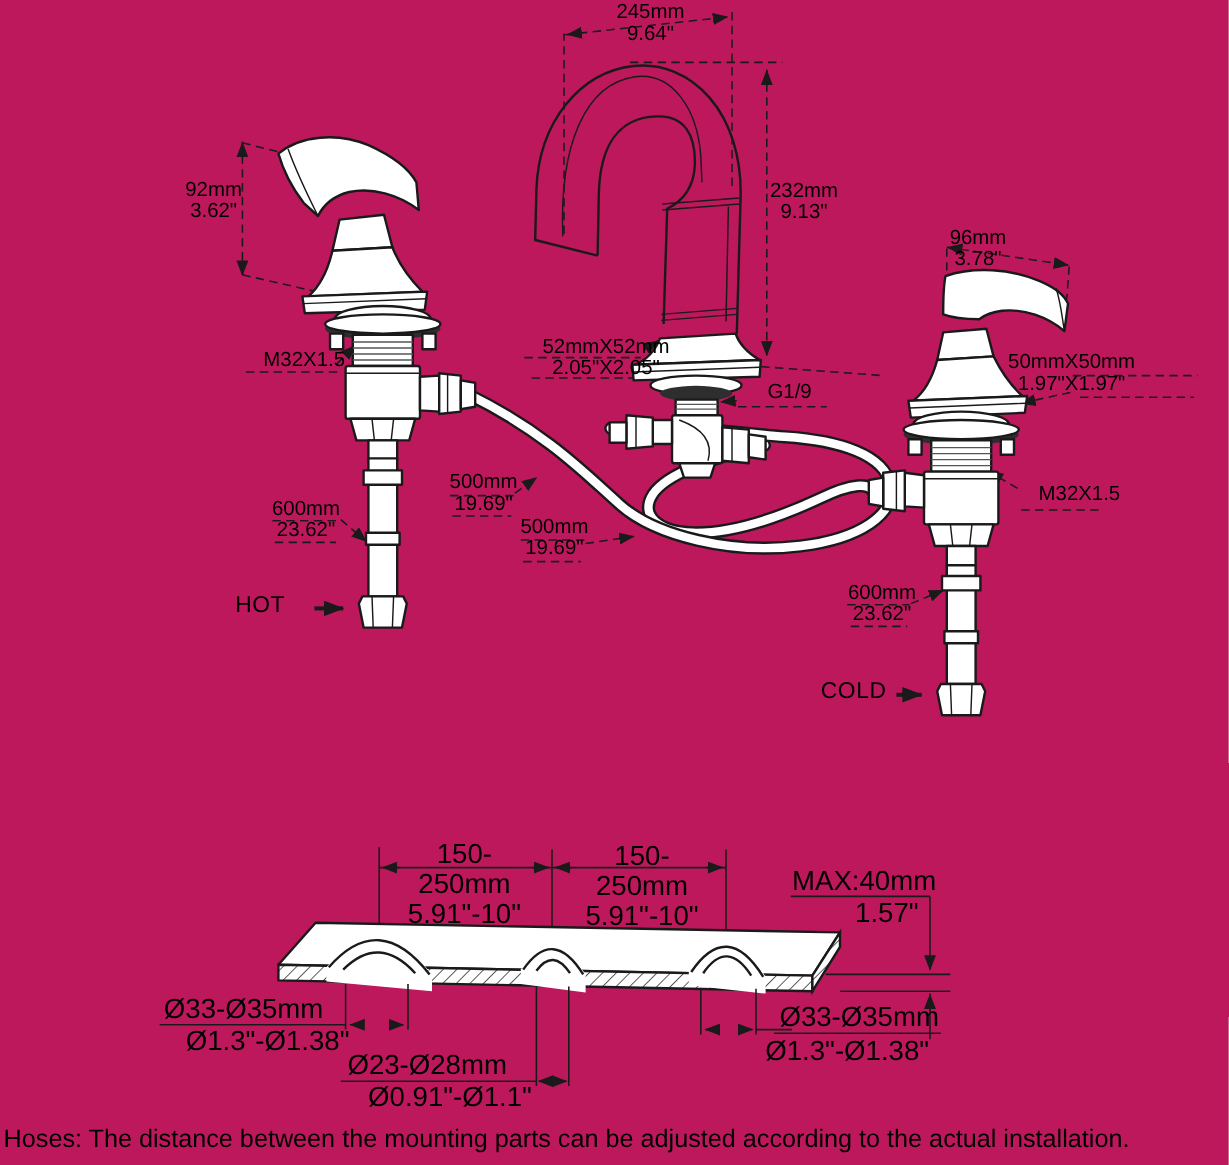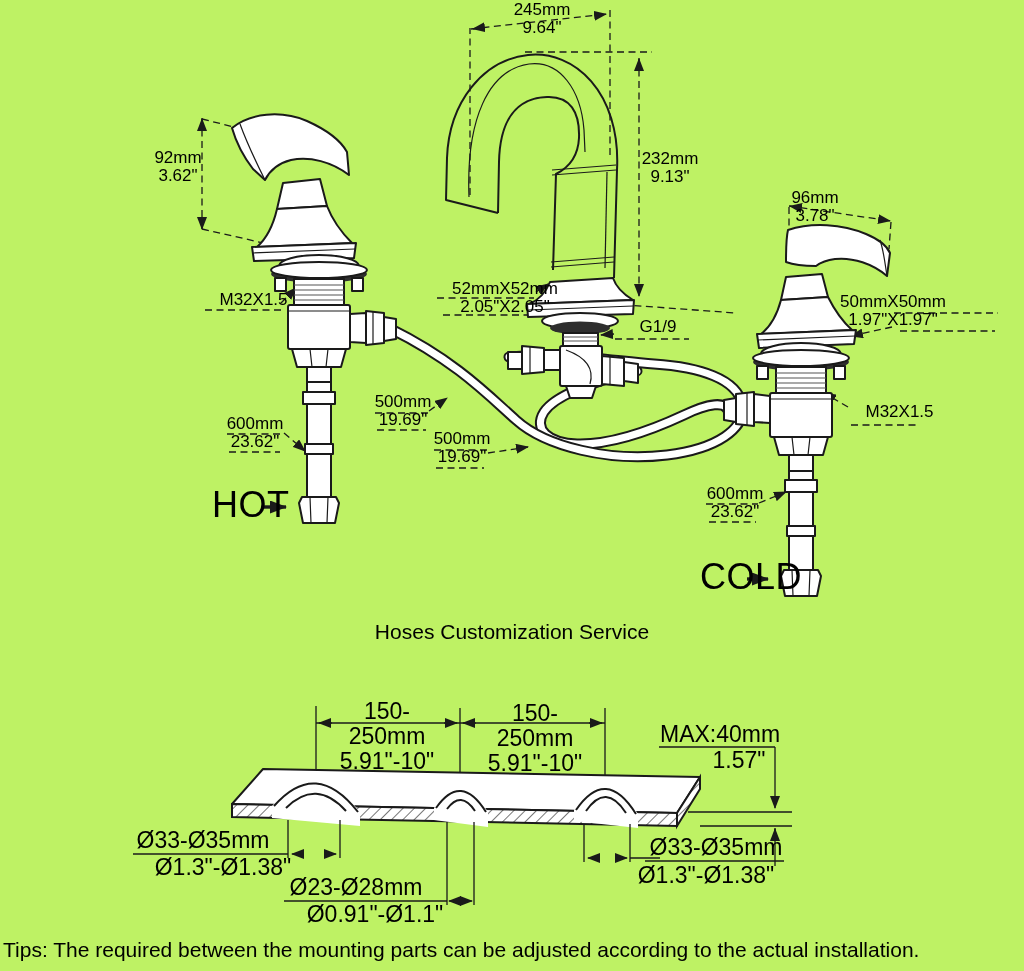--- a/index.html
+++ b/index.html
@@ -1,23 +1,23 @@
 <!DOCTYPE html>
 <html><head>
 <meta charset="utf-8">
 <style>
   html,body{margin:0;padding:0;background:#fff;}
-  .stage{position:relative;width:1024px;height:971px;background:#bef264;
+  .stage{position:relative;width:1024px;height:971px;background:#be185d;
          font-family:"Liberation Sans",sans-serif;color:#000;overflow:hidden;}
   svg.draw{position:absolute;left:0;top:0;}
   .lbl{position:absolute;text-align:center;font-size:17px;line-height:17.5px;}
   .lbl .l{display:block;}
   .left{text-align:center;}
   .big{font-size:23px;line-height:25px;}
-  .hotcold{position:absolute;font-size:36px;line-height:27px;letter-spacing:0.5px;margin-left:16px;}
+  .hotcold{position:absolute;font-size:19px;line-height:27px;letter-spacing:0.5px;}
   .note{position:absolute;width:1024px;text-align:center;font-size:21px;line-height:27px;}
   .tips{position:absolute;font-size:21px;white-space:nowrap;}
   .ol{stroke:#1a1a1a;stroke-width:2;fill:#fff;stroke-linejoin:round;}
   .nf{fill:none;}
   .ln{stroke:#1a1a1a;stroke-width:1.3;fill:none;}
   .dd{stroke:#1a1a1a;stroke-width:1.3;fill:none;stroke-dasharray:7 4.5;}
   .ar{stroke:#1a1a1a;stroke-width:1.3;fill:none;marker-end:url(#ah);}
   .arb{stroke:#1a1a1a;stroke-width:3.4;fill:none;marker-end:url(#ahb);}
   .hoseO{stroke:#1a1a1a;stroke-width:11;fill:none;stroke-linecap:round;}
   .hoseI{stroke:#fff;stroke-width:7;fill:none;stroke-linecap:round;}
@@ -259,21 +259,20 @@
   <span class="l">500mm</span>
       <span class="l">19.69"</span>
 </div>
 <div class="lbl" style="left:690px;top:485px;width:90px">
   <span class="l">600mm</span>
       <span class="l">23.62"</span>
 </div>
 <div class="hotcold" style="left:196px;top:491px">HOT</div>
 <div class="hotcold" style="left:684px;top:563px">COLD</div>
 
-<div class="note" style="top:618px">Hoses Customization Service</div>
 
 <div class="lbl big" style="left:326px;top:699px;width:122px">
   <span class="l">150-250mm</span>
       <span class="l">5.91"-10"</span>
 </div>
 <div class="lbl big" style="left:474px;top:701px;width:122px">
   <span class="l">150-250mm</span>
       <span class="l">5.91"-10"</span>
 </div>
 <div class="lbl big" style="left:660px;top:722px;width:116px">
@@ -294,15 +293,15 @@
 <div class="lbl big" style="left:300px;top:902px;width:150px">
   <span class="l">Ø0.91"-Ø1.1"</span>
 </div>
 <div class="lbl big" style="left:641px;top:835px;width:150px">
   <span class="l">Ø33-Ø35mm</span>
 </div>
 <div class="lbl big" style="left:632px;top:863px;width:148px">
   <span class="l">Ø1.3"-Ø1.38"</span>
 </div>
 
-<div class="tips" style="left:3px;top:938px">Tips: The required between the mounting parts can be adjusted according to the actual installation.</div>
+<div class="tips" style="left:3px;top:938px">Hoses: The distance between the mounting parts can be adjusted according to the actual installation.</div>
 
 </div>
 
 </body></html>

